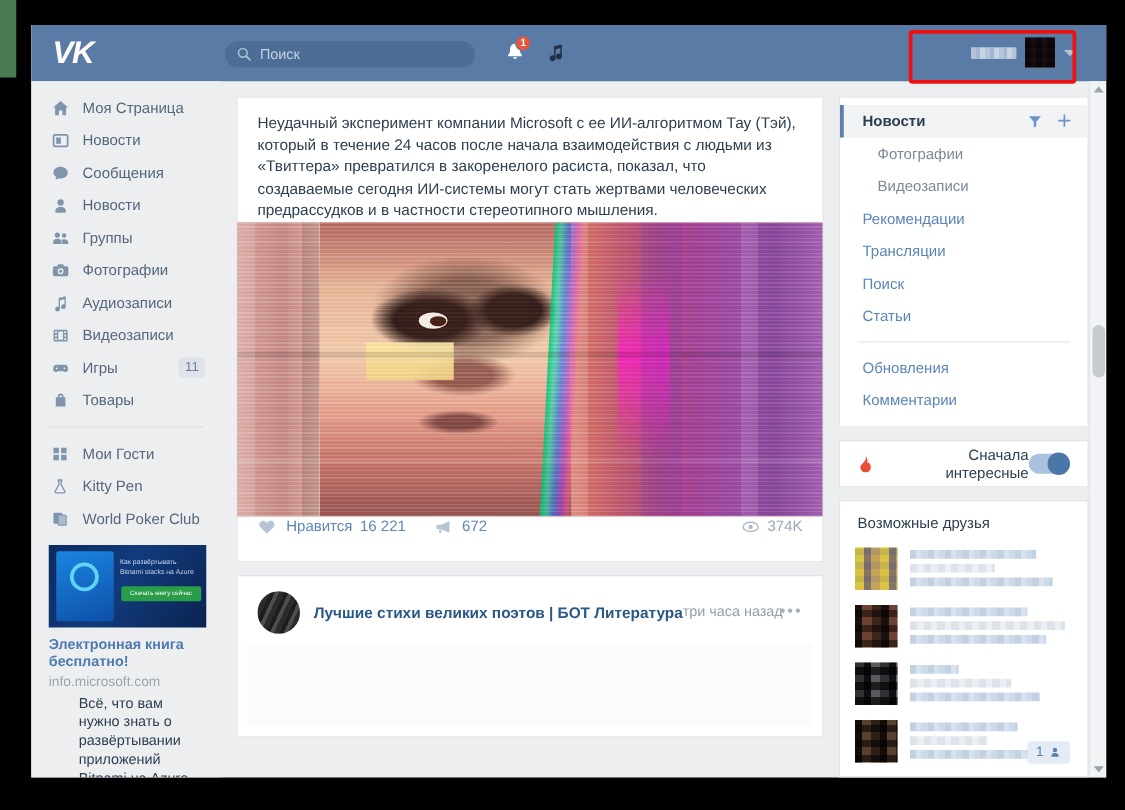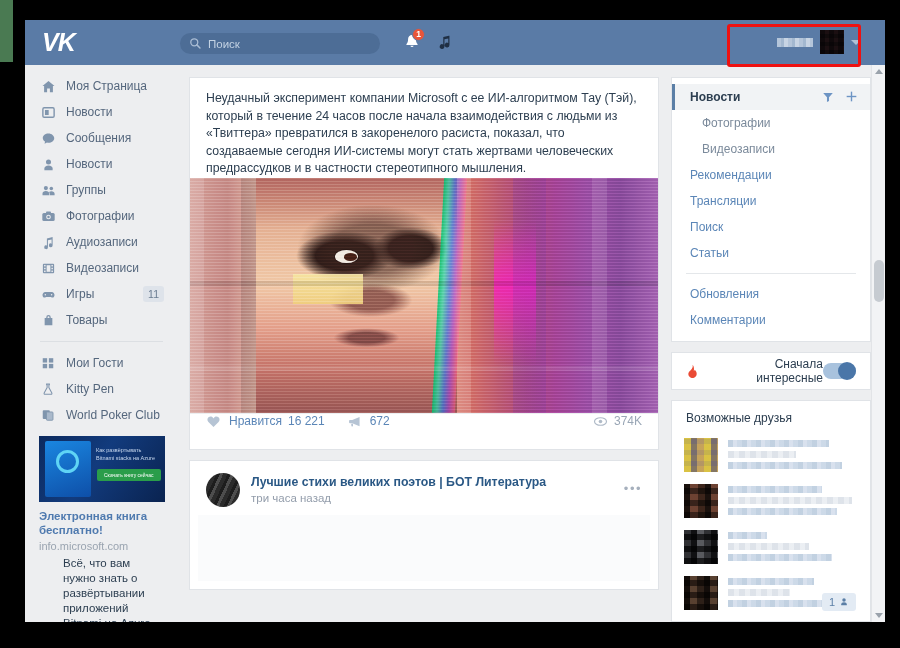--- a/index.html
+++ b/index.html
@@ -286,21 +286,21 @@
     position: relative;
   }
   .p-avatar {
     width: 34px; height: 34px; border-radius: 50%;
     margin-right: 11px; flex: 0 0 34px;
     background:
       repeating-linear-gradient(115deg,#1d1d1d 0 3px,#4d4d4d 3px 6px,#2b2b2b 6px 10px),
       #3b3b3b;
     overflow: hidden;
   }
-  .p-meta { display: flex; flex-direction: column; justify-content: center; }
+  .p-meta { display: flex; flex-direction: row; justify-content: center; }
   .p-author { font-size: 12.3px; font-weight: bold; color: #2a5885; cursor: pointer; line-height: 16px;}
   .p-time { font-size: 11.5px; color: #939dab; line-height: 16px; }
   .p-dots {
     position: absolute; right: 16px; top: 20px;
     color: #a6b0bd; letter-spacing: 1.5px; font-size: 13px; cursor: pointer;
   }
   .p-body-blank {
     height: 66px; margin: 0 8px 8px 8px;
     background: #fafbfc;
   }

